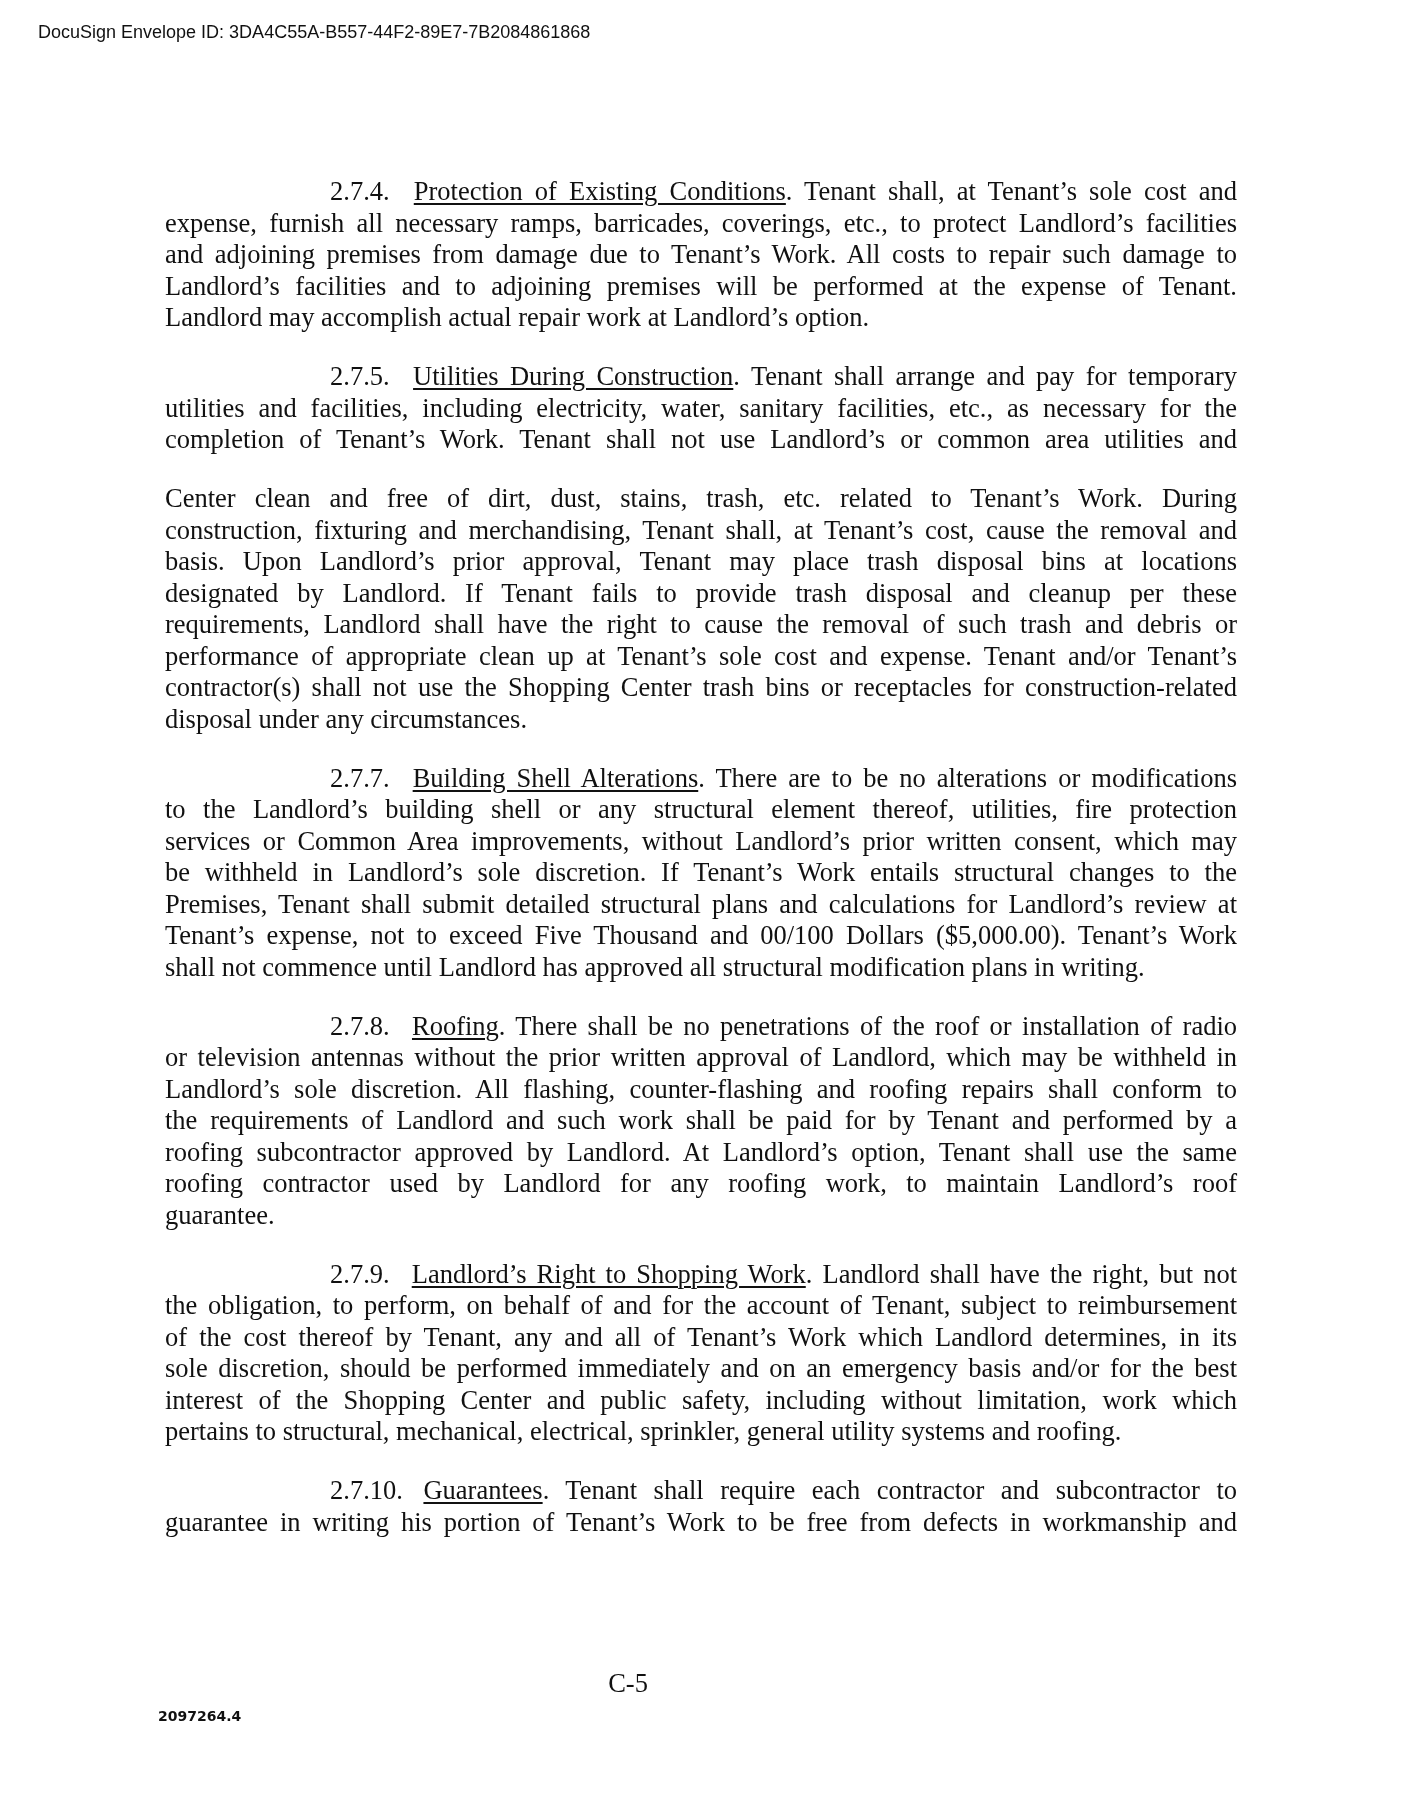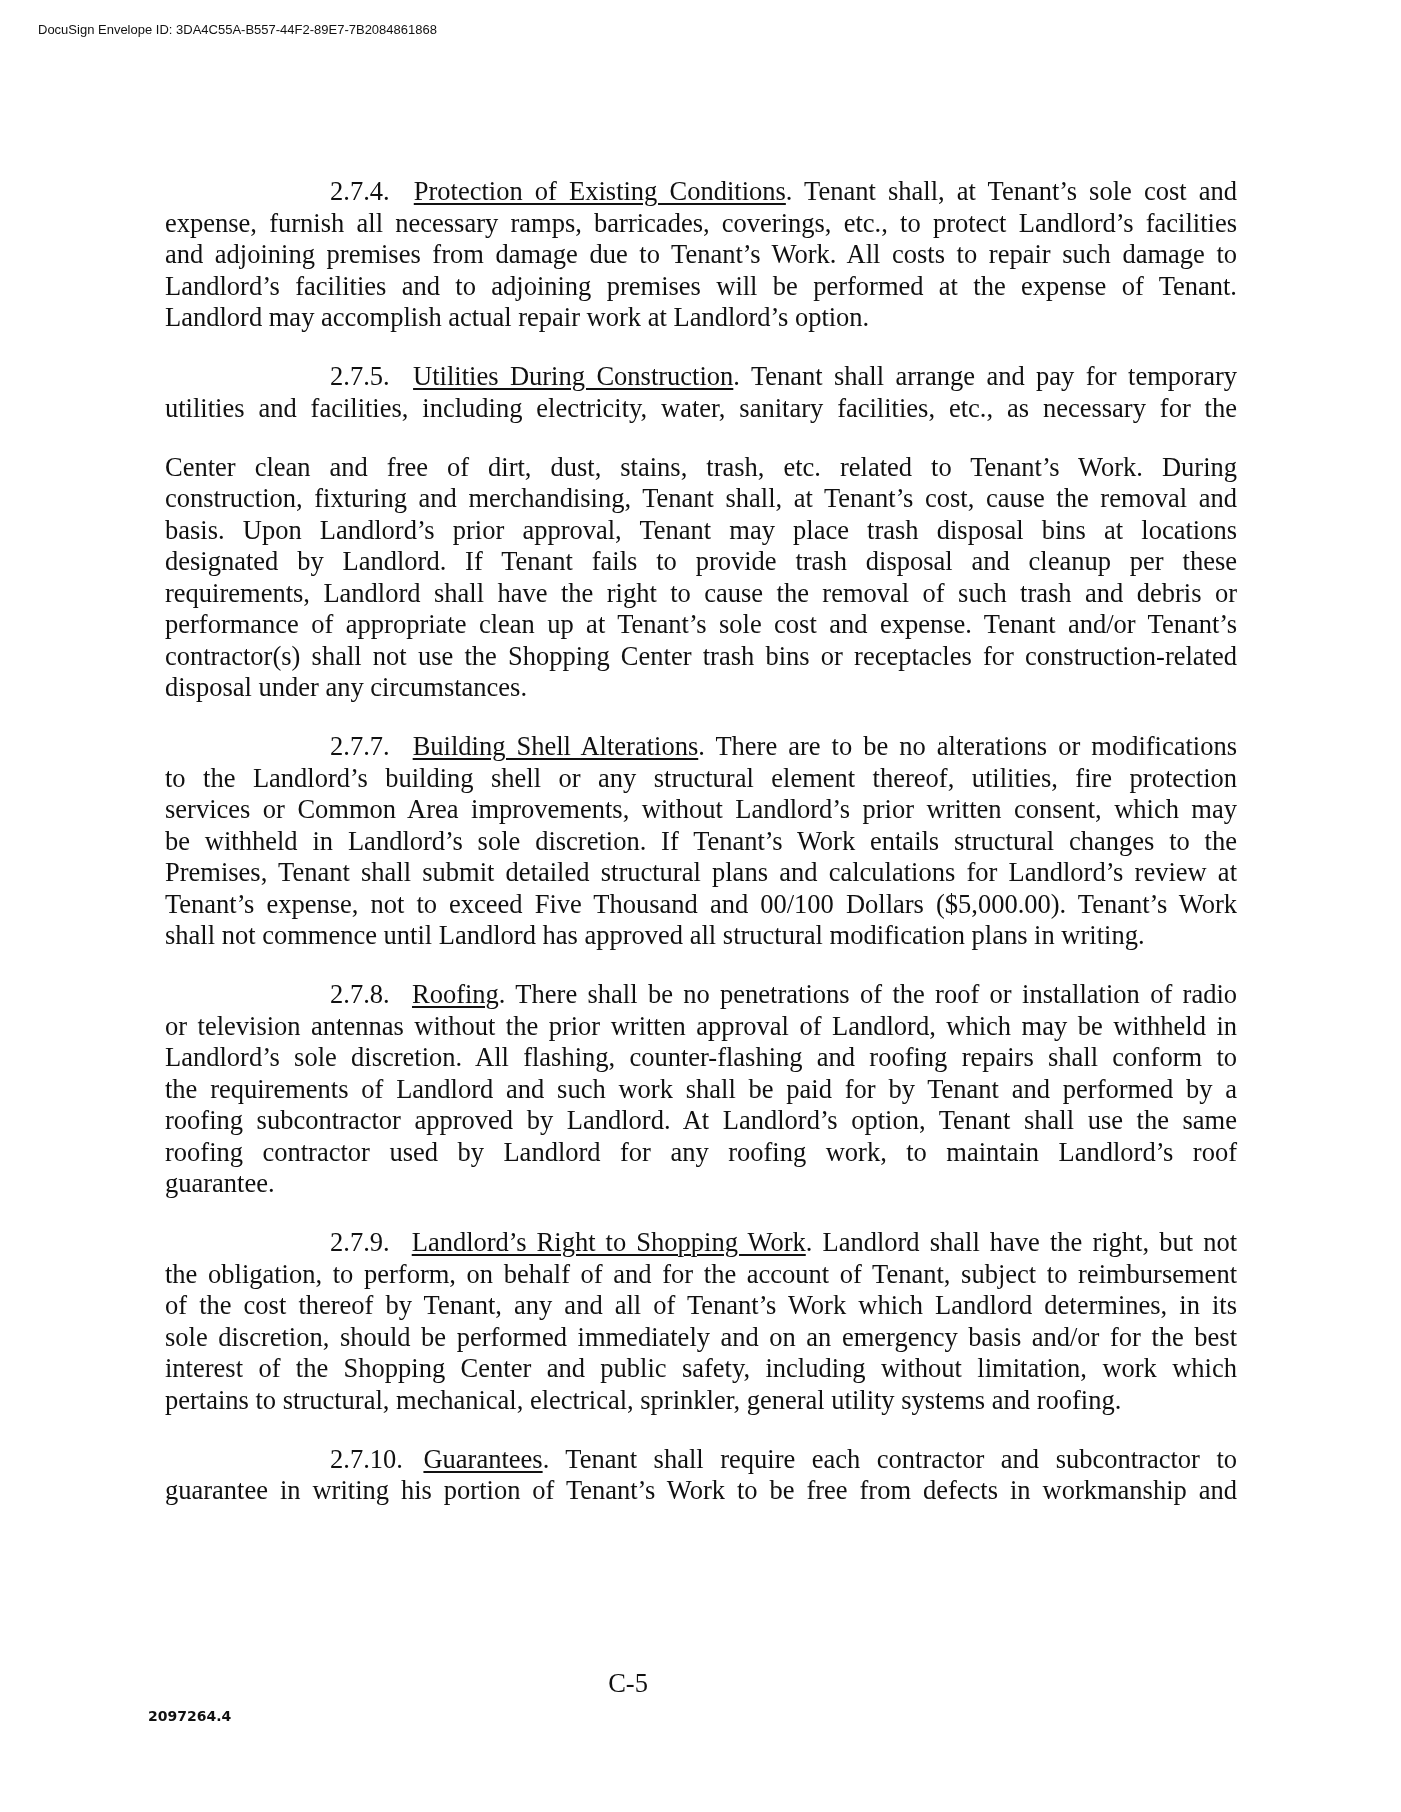--- a/index.html
+++ b/index.html
@@ -1,39 +1,39 @@
 <!DOCTYPE html>
 <html><head>
 <meta charset="utf-8">
 <style>
   html, body { margin: 0; padding: 0; background: #ffffff; }
   body { width: 1401px; height: 1812px; position: relative; overflow: hidden; color: #111; }
   .envelope {
     position: absolute; left: 38px; top: 22px;
-    font-family: "Liberation Sans", sans-serif; font-size: 13px; color: #111; text-align: center;
+    font-family: "Liberation Sans", sans-serif; font-size: 18px; color: #111; text-align: center;
   }
   .content {
     position: absolute; left: 165px; top: 176px; width: 1072px;
     font-family: "Liberation Serif", serif; font-size: 26.5px; line-height: 31.5px;
   }
   .para { margin: 0 0 27.5px 0; }
   .line {
     display: block; white-space: nowrap; text-align: justify; text-align-last: justify;
     height: 31.5px; overflow: visible;
   }
   .line.last { text-align-last: left; }
   .line.first { padding-left: 165px; }
   .num { margin-right: 12px; }
   .heading { text-decoration: underline; text-underline-offset: 3px; text-decoration-thickness: 1.5px; }
   .page-num {
     position: absolute; left: 0; width: 1256px; top: 1668px; text-align: center;
     font-family: "Liberation Serif", serif; font-size: 26.5px;
   }
   .doc-id {
-    position: absolute; left: 148px; top: 1708px;
+    position: absolute; left: 158px; top: 1708px;
     font-family: "DejaVu Sans", sans-serif; font-size: 14px; font-weight: bold; color: #111;
   }
 </style>
 </head>
 <body>
 
 <div class="envelope">DocuSign Envelope ID: 3DA4C55A-B557-44F2-89E7-7B2084861868</div>
 
 <div class="content">
 
@@ -41,20 +41,21 @@
     <span class="line first"><span class="num">2.7.4.</span> <span class="heading">Protection of Existing Conditions</span><span>.  Tenant shall, at Tenant’s sole cost and</span></span>
     <span class="line">expense, furnish all necessary ramps, barricades, coverings, etc., to protect Landlord’s facilities</span>
     <span class="line">and adjoining premises from damage due to Tenant’s Work.  All costs to repair such damage to</span>
     <span class="line">Landlord’s facilities and to adjoining premises will be performed at the expense of Tenant.</span>
     <span class="line last">Landlord may accomplish actual repair work at Landlord’s option.</span>
   </div>
 
   <div class="para">
     <span class="line first"><span class="num">2.7.5.</span> <span class="heading">Utilities During Construction</span><span>.  Tenant shall arrange and pay for temporary</span></span>
     <span class="line">utilities and facilities, including electricity, water, sanitary facilities, etc., as necessary for the</span>
+    <span class="line">completion of Tenant’s Work.  Tenant shall not use Landlord’s or common area utilities and</span>
   </div>
 
   <div class="para">
     <span class="line">Center clean and free of dirt, dust, stains, trash, etc. related to Tenant’s Work.  During</span>
     <span class="line">construction, fixturing and merchandising, Tenant shall, at Tenant’s cost, cause the removal and</span>
     <span class="line">basis.  Upon Landlord’s prior approval, Tenant may place trash disposal bins at locations</span>
     <span class="line">designated by Landlord.  If Tenant fails to provide trash disposal and cleanup per these</span>
     <span class="line">requirements, Landlord shall have the right to cause the removal of such trash and debris or</span>
     <span class="line">performance of appropriate clean up at Tenant’s sole cost and expense.  Tenant and/or Tenant’s</span>
     <span class="line">contractor(s) shall not use the Shopping Center trash bins or receptacles for construction-related</span>

